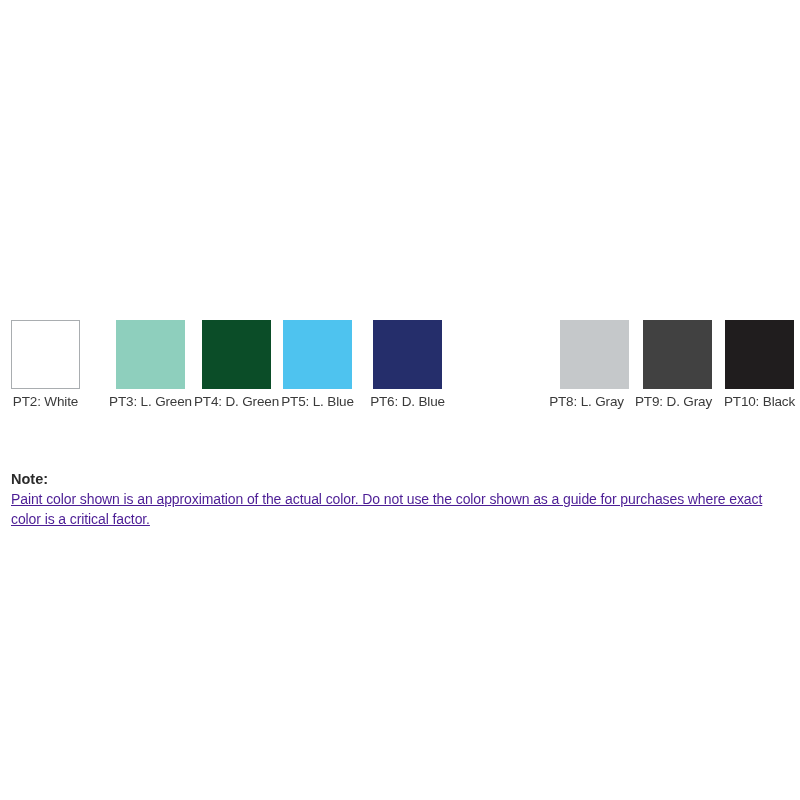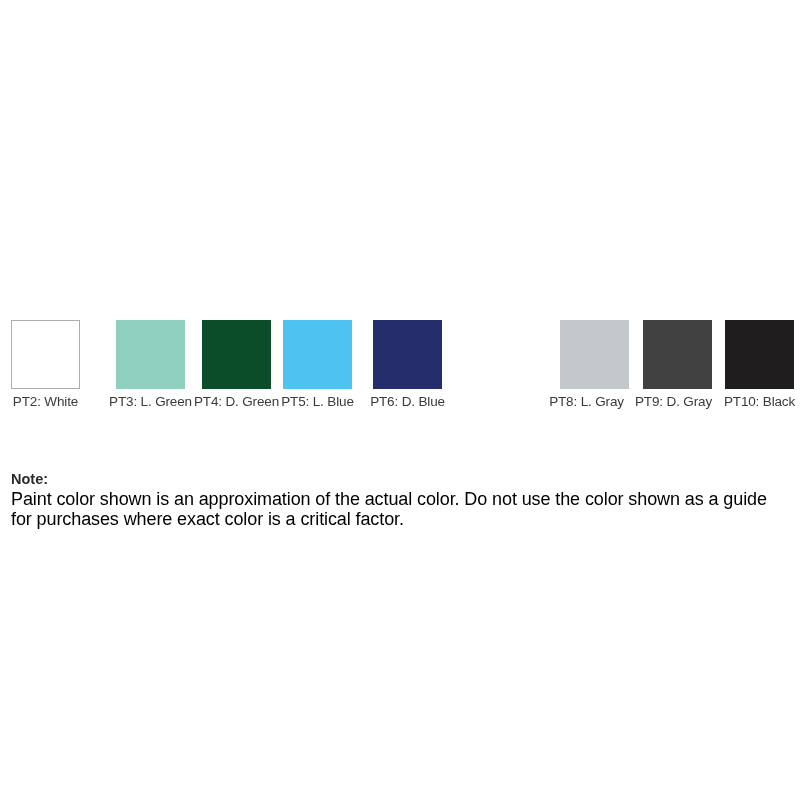--- a/index.html
+++ b/index.html
@@ -79,25 +79,26 @@
   }
 
   #note-heading {
     font-size: 14.5px;
     line-height: 19px;
     font-weight: bold;
     color: #2b2b2b;
   }
 
   #note-body {
-    font-size: 18px;
+    font-size: 14px;
     line-height: 20px;
-    color: #000000;
+    color: #4c1d95;
     width: 775px;
     letter-spacing: -0.1px;
+    text-decoration: underline;
   }
 </style>
 </head>
 <body>
 
 <div id="page">
 
   <div id="swatch-row">
       <div class="swatch-cell" style="left: 0px;">
         <div class="swatch-chip bordered" style="background: rgb(255, 255, 255);"></div>

